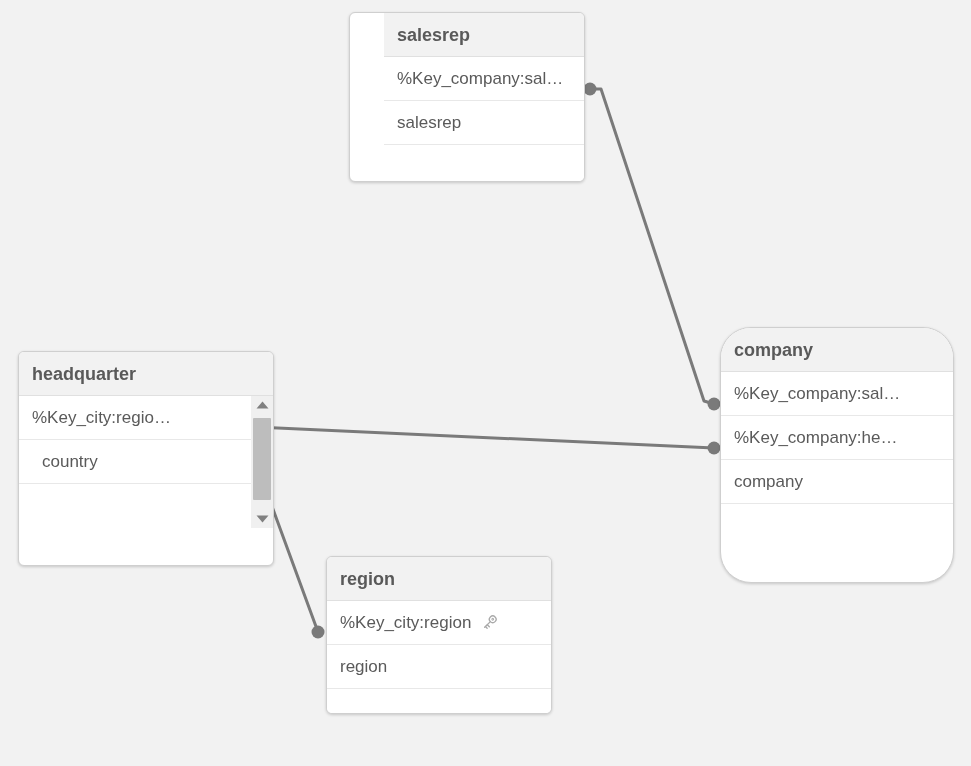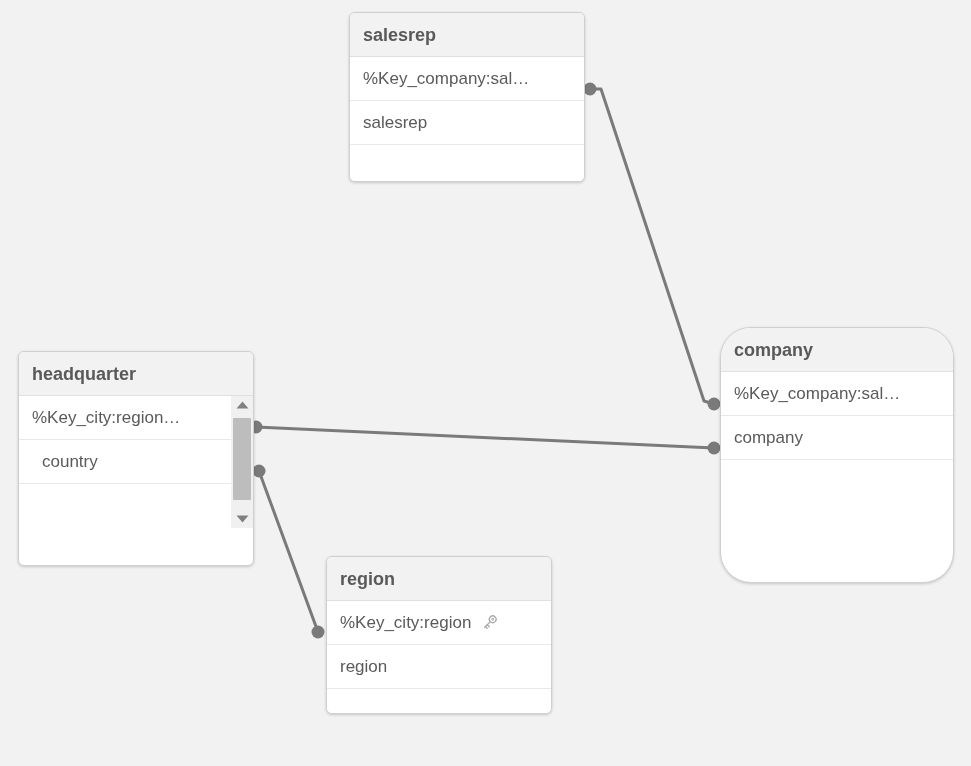--- a/index.html
+++ b/index.html
@@ -158,51 +158,54 @@
       <circle cx="714" cy="448" r="6.5"></circle>
     </g>
 
     <g>
       <path d="M 259 471 L 318 632"></path>
       <circle cx="259" cy="471" r="6.5"></circle>
       <circle cx="318" cy="632" r="6.5"></circle>
     </g>
   </svg>
 
-  <div class="table-card" style="left:349px; top:12px; width:236px; height:170px;">
+  <div class="table-card" style="left:349px; top:12px; width:236px; height:170px;padding-left:34px;">
     <div class="table-title">salesrep</div>
     <div class="field-list">
       <div class="field-row">
         <span class="field-label">%Key_company:sal…</span>
       </div>
       <div class="field-row">
         <span class="field-label">salesrep</span>
       </div>
       <div class="field-row empty-row"></div>
     </div>
   </div>
 
   <div class="table-card" style="left:720px; top:327px; width:234px; height:256px;border-radius:31px;">
     <div class="table-title">company</div>
     <div class="field-list">
       <div class="field-row">
         <span class="field-label">%Key_company:sal…</span>
       </div>
       <div class="field-row">
+        <span class="field-label">%Key_company:he…</span>
+      </div>
+      <div class="field-row">
         <span class="field-label">company</span>
       </div>
       <div class="field-row empty-row"></div>
     </div>
   </div>
 
-  <div class="table-card" style="left:18px; top:351px; width:236px; height:215px;">
+  <div class="table-card" style="left:18px; top:351px; width:256px; height:215px;">
     <div class="table-title">headquarter</div>
     <div class="field-list" style="position:relative;">
       <div class="field-row" style="padding-right:30px;">
-        <span class="field-label">%Key_city:region…</span>
+        <span class="field-label">%Key_city:regio…</span>
       </div>
       <div class="field-row" style="padding-right:30px;padding-left:23px;">
         <span class="field-label">country</span>
       </div>
       <div class="field-row empty-row"></div>
 
       <div class="vscroll" style="height:132px;">
         <div class="vscroll-arrow">
           <svg width="13" height="8" viewBox="0 0 13 8" xmlns="http://www.w3.org/2000/svg">
             <polygon points="6.5,0.5 12.5,7.5 0.5,7.5" fill="#808080"></polygon>

